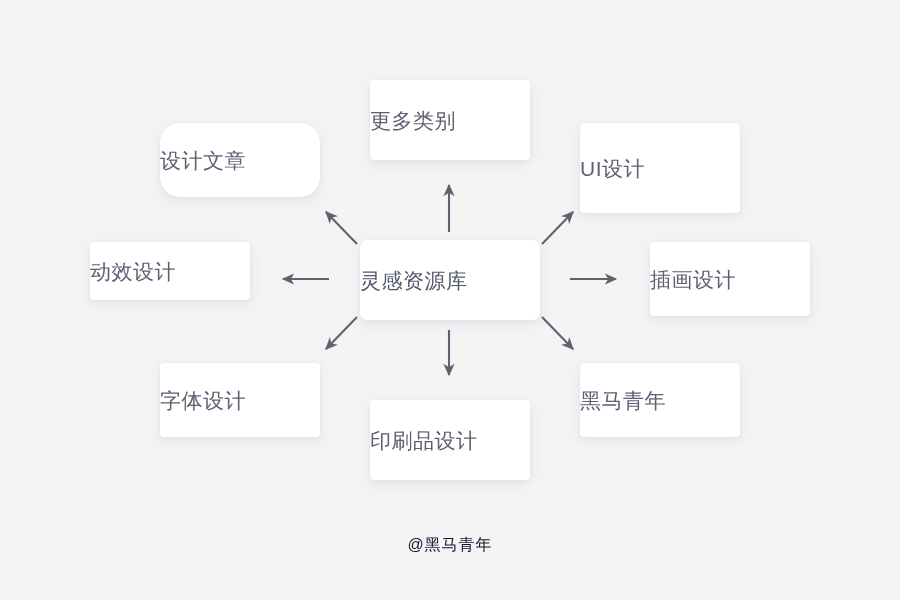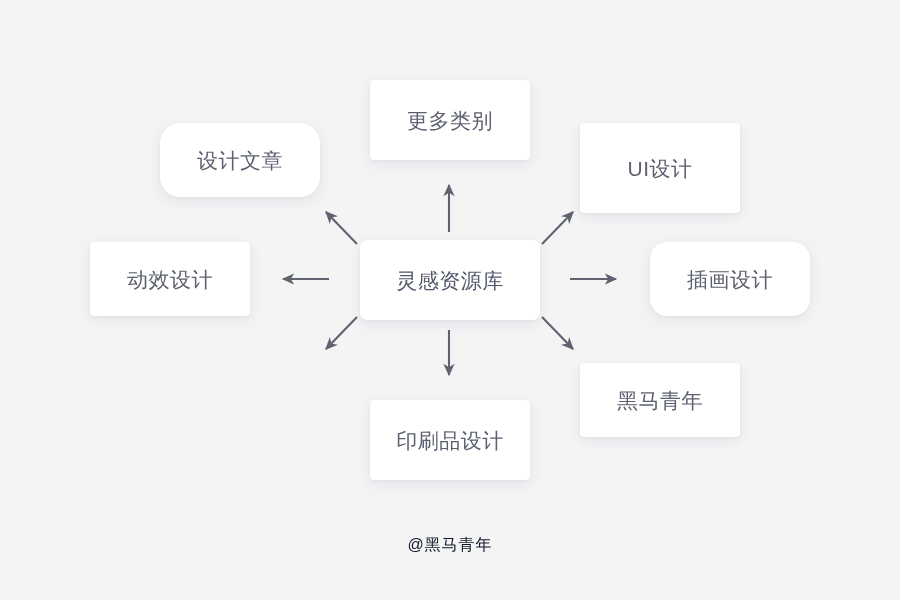--- a/index.html
+++ b/index.html
@@ -19,21 +19,21 @@
     height: 600px;
   }
   .node-card {
     position: absolute;
     background: #ffffff;
     border-radius: 4px;
     box-shadow: 0 4px 14px rgba(118, 126, 145, 0.13),
                 0 1px 3px rgba(118, 126, 145, 0.08);
     display: flex;
     align-items: center;
-    justify-content: center;
+    justify-content: flex-start;
     box-sizing: border-box;
   }
   .node-label {
     color: #5c6070;
     font-size: 21px;
     letter-spacing: 0.5px;
     line-height: 1;
     white-space: nowrap;
   }
   .node-card.center .node-label {
@@ -108,32 +108,35 @@
   </div>
 
   <div class="node-card" style="left:160px; top:123px; width:160px; height:74px;border-radius:20px;">
     <span class="node-label">设计文章</span>
   </div>
 
   <div class="node-card" style="left:580px; top:123px; width:160px; height:90px;">
     <span class="node-label">UI设计</span>
   </div>
 
-  <div class="node-card" style="left:90px; top:242px; width:160px; height:74px;">
+  <div class="node-card" style="left:90px; top:242px; width:160px; height:58px;">
     <span class="node-label">动效设计</span>
   </div>
 
   <div class="node-card center" style="left:360px; top:240px; width:180px; height:80px;border-radius:7px;">
     <span class="node-label">灵感资源库</span>
   </div>
 
-  <div class="node-card" style="left:650px; top:242px; width:160px; height:74px;border-radius:17px;">
+  <div class="node-card" style="left:650px; top:242px; width:160px; height:74px;">
     <span class="node-label">插画设计</span>
   </div>
 
+  <div class="node-card" style="left:160px; top:363px; width:160px; height:74px;">
+    <span class="node-label">字体设计</span>
+  </div>
 
   <div class="node-card" style="left:370px; top:400px; width:160px; height:80px;">
     <span class="node-label">印刷品设计</span>
   </div>
 
   <div class="node-card" style="left:580px; top:363px; width:160px; height:74px;">
     <span class="node-label">黑马青年</span>
   </div>
 
   <div class="watermark">@黑马青年</div>

